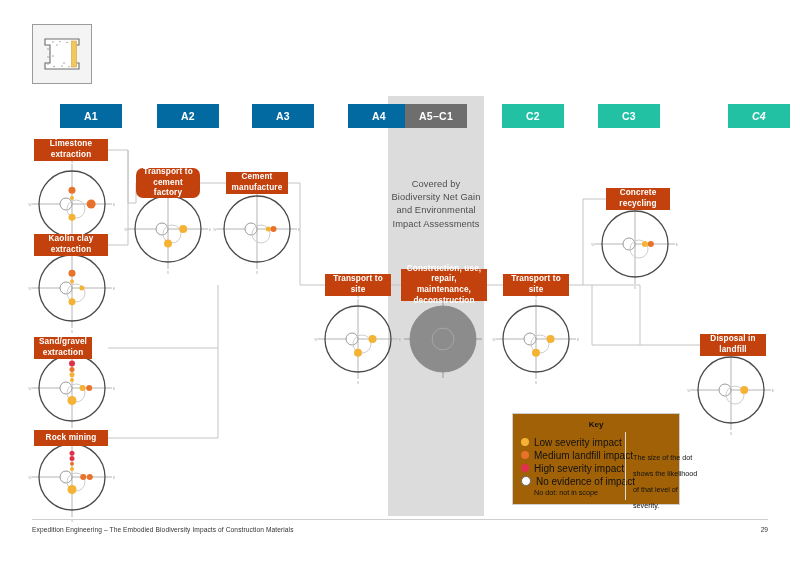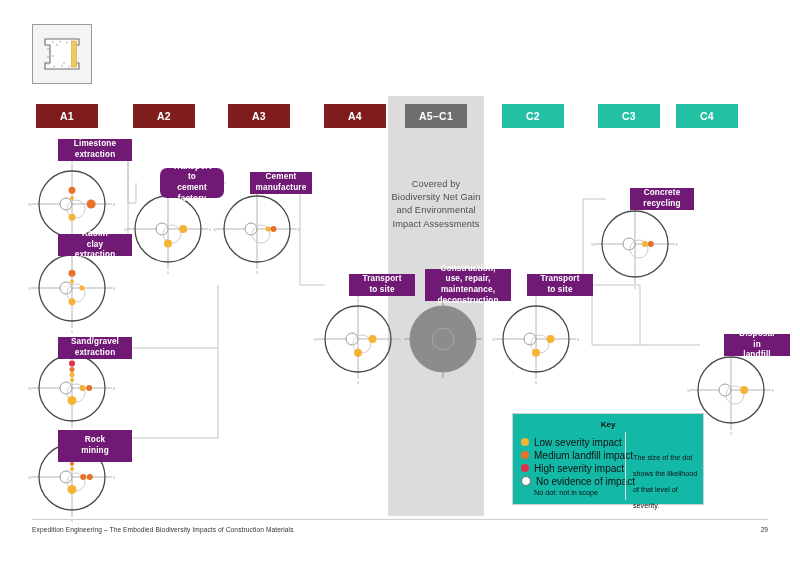--- a/index.html
+++ b/index.html
@@ -20,39 +20,39 @@
     text-align:center; font-size:9.3px; line-height:13.2px;
     color:#4e4e4e; letter-spacing:.1px;
   }
 
   
   .chip{
     position:absolute; top:104px; width:62px; height:24px;
     display:flex;align-items:center;justify-content:center;
     color:#fff;font-size:10.5px;font-weight:700;letter-spacing:.3px;
   }
-  .chip.blue{background:#7f1d1d;}
+  .chip.blue{background:#0369a1;margin-left:24px;}
   .chip.grey{background:#6e6e6e;}
   .chip.teal{background:#23c1a4;}
 
   
   .wires{position:absolute;left:0;top:0;width:800px;height:566px;pointer-events:none;}
 
   
   .plabel{
-    position:absolute;background:#701a75;color:#fff;
+    position:absolute;background:#c2410c;color:#fff;
     display:flex;align-items:center;justify-content:center;text-align:center;
     font-size:8.2px;font-weight:700;line-height:10.6px;letter-spacing:.15px;
-    padding:3px 19px;box-sizing:border-box;margin-left:24px;
+    padding:3px 4px;box-sizing:border-box;
   }
 
   
   .keybox{
-    position:absolute;left:512px;top:413px;width:192px;height:92px;
-    background:#14b8a6;border:1px solid #cfcfcf;box-sizing:border-box;
+    position:absolute;left:512px;top:413px;width:168px;height:92px;
+    background:#a16207;border:1px solid #cfcfcf;box-sizing:border-box;
   }
   .key-title{
     position:absolute;left:0;right:0;top:6px;text-align:center;
     font-size:8px;font-weight:700;color:#111;
   }
   .key-list{position:absolute;left:8px;top:22px;}
   .key-row{display:flex;align-items:center;height:12px;margin-bottom:1px;}
   .key-dot{width:8px;height:8px;border-radius:50%;margin-right:5px;flex:none;}
   .key-dot.hollow{background:#fff;border:1px solid #6d6d6d;}
   .key-txt{font-size:10px;color:#111;white-space:nowrap;}
@@ -106,21 +106,21 @@
   </div>
 
   <div id="chips">
       <div class="chip blue" style="left: 36px;">A1</div>
       <div class="chip blue" style="left: 133px;">A2</div>
       <div class="chip blue" style="left: 228px;">A3</div>
       <div class="chip blue" style="left: 324px;">A4</div>
       <div class="chip grey" style="left: 405px;">A5–C1</div>
       <div class="chip teal" style="left: 502px;">C2</div>
       <div class="chip teal" style="left: 598px;">C3</div>
-      <div class="chip teal" style="left: 676px;">C4</div>
+      <div class="chip teal" style="left: 728px; font-style: italic;">C4</div>
     </div>
 
   <svg class="wires" viewBox="0 0 800 566" xmlns="http://www.w3.org/2000/svg">
     <g fill="none" stroke="#c4c4c4" stroke-width="1">
 
       <path d="M108 150 H128 V203 H136 V183"></path>
       <path d="M108 245 H128"></path>
       <path d="M128 150 V245"></path>
 
       <path d="M200 183 H218 V183 H226"></path>
@@ -290,22 +290,22 @@
         <text x="773" y="392" fill="#b0b0b0" font-size="3.6" text-anchor="middle" font-family="&quot;Liberation Sans&quot;, sans-serif">E</text>
         <text x="731" y="435" fill="#b0b0b0" font-size="3.6" text-anchor="middle" font-family="&quot;Liberation Sans&quot;, sans-serif">S</text>
         <text x="689" y="392" fill="#b0b0b0" font-size="3.6" text-anchor="middle" font-family="&quot;Liberation Sans&quot;, sans-serif">W</text>
         <circle cx="744.2" cy="390" r="4" fill="#F5B335"></circle>
       </g>
     </svg>
 
   <div id="plabels">
       <div class="plabel" style="left: 34px; top: 139px; width: 74px; height: 22px;">Limestone extraction</div>
       <div class="plabel" style="left: 34px; top: 234px; width: 74px; height: 22px;">Kaolin clay extraction</div>
-      <div class="plabel" style="left: 34px; top: 337px; width: 74px; height: 22px;">Sand/gravel extraction</div>
-      <div class="plabel" style="left: 34px; top: 430px; width: 74px; height: 32px;">Rock mining</div>
+      <div class="plabel" style="left: 34px; top: 337px; width: 58px; height: 22px;">Sand/gravel extraction</div>
+      <div class="plabel" style="left: 34px; top: 430px; width: 74px; height: 16px;">Rock mining</div>
       <div class="plabel" style="left: 136px; top: 168px; width: 64px; height: 30px; border-radius: 7px;">Transport to cement factory</div>
       <div class="plabel" style="left: 226px; top: 172px; width: 62px; height: 22px;">Cement manufacture</div>
       <div class="plabel" style="left: 325px; top: 274px; width: 66px; height: 22px;">Transport to site</div>
       <div class="plabel" style="left: 401px; top: 269px; width: 86px; height: 32px;">Construction, use, repair, maintenance, deconstruction</div>
       <div class="plabel" style="left: 503px; top: 274px; width: 66px; height: 22px;">Transport to site</div>
       <div class="plabel" style="left: 606px; top: 188px; width: 64px; height: 22px;">Concrete recycling</div>
       <div class="plabel" style="left: 700px; top: 334px; width: 66px; height: 22px;">Disposal in landfill</div>
     </div>
 
   <div class="keybox">

